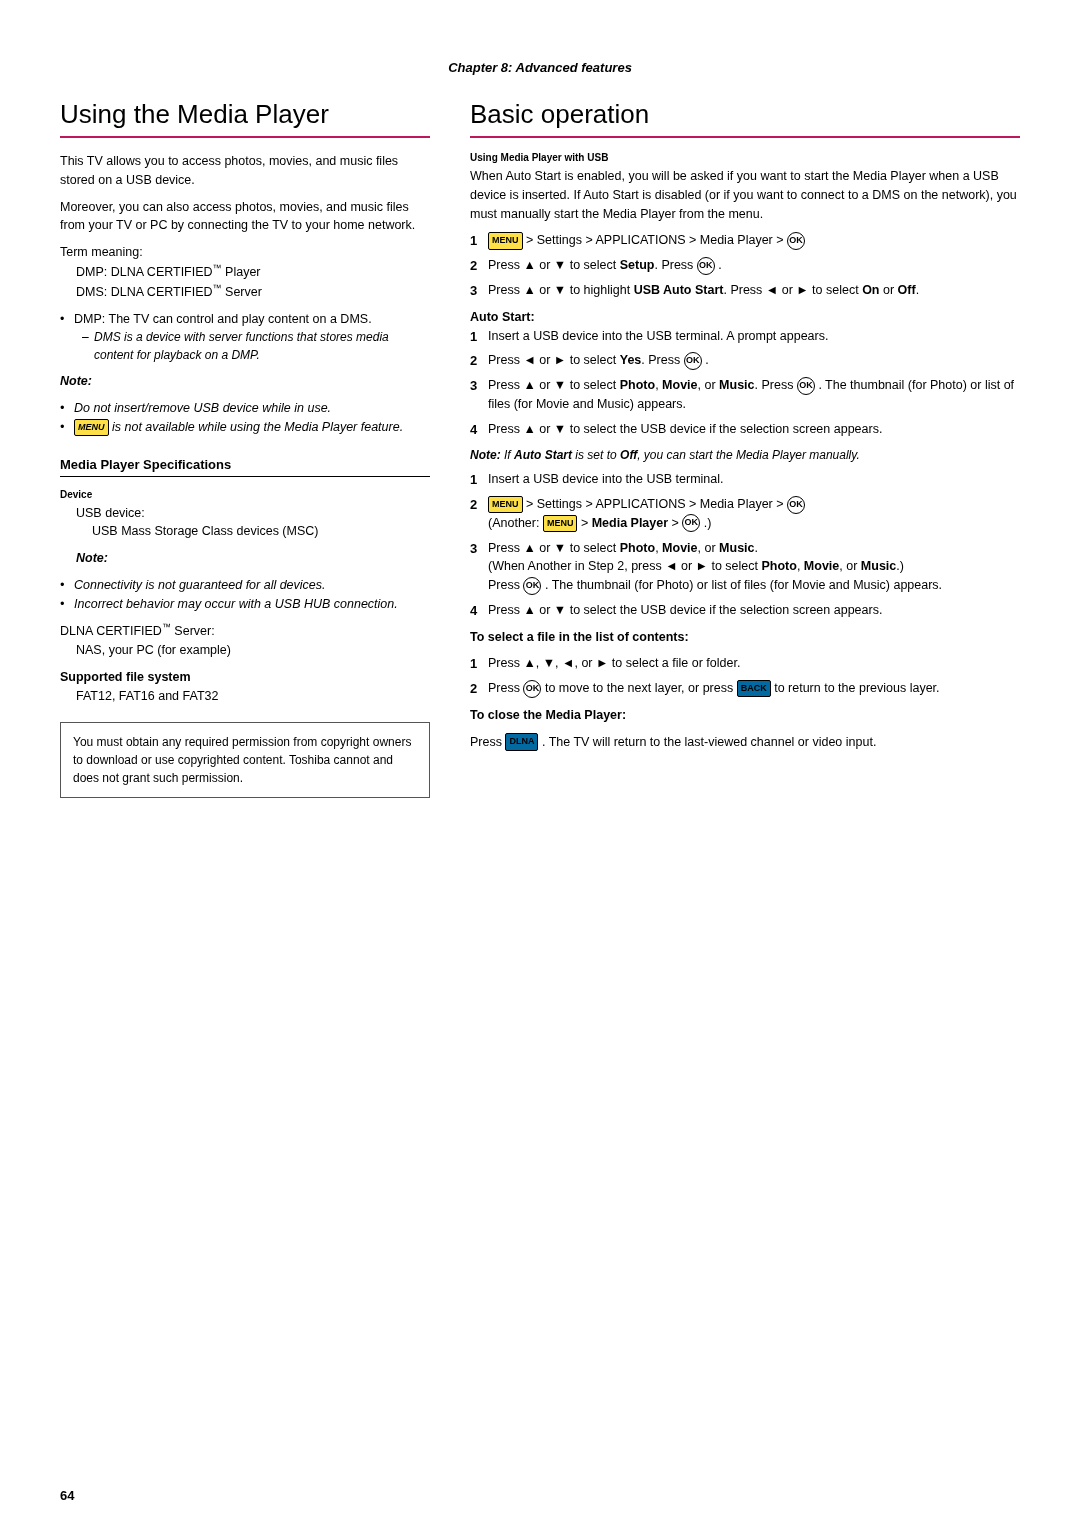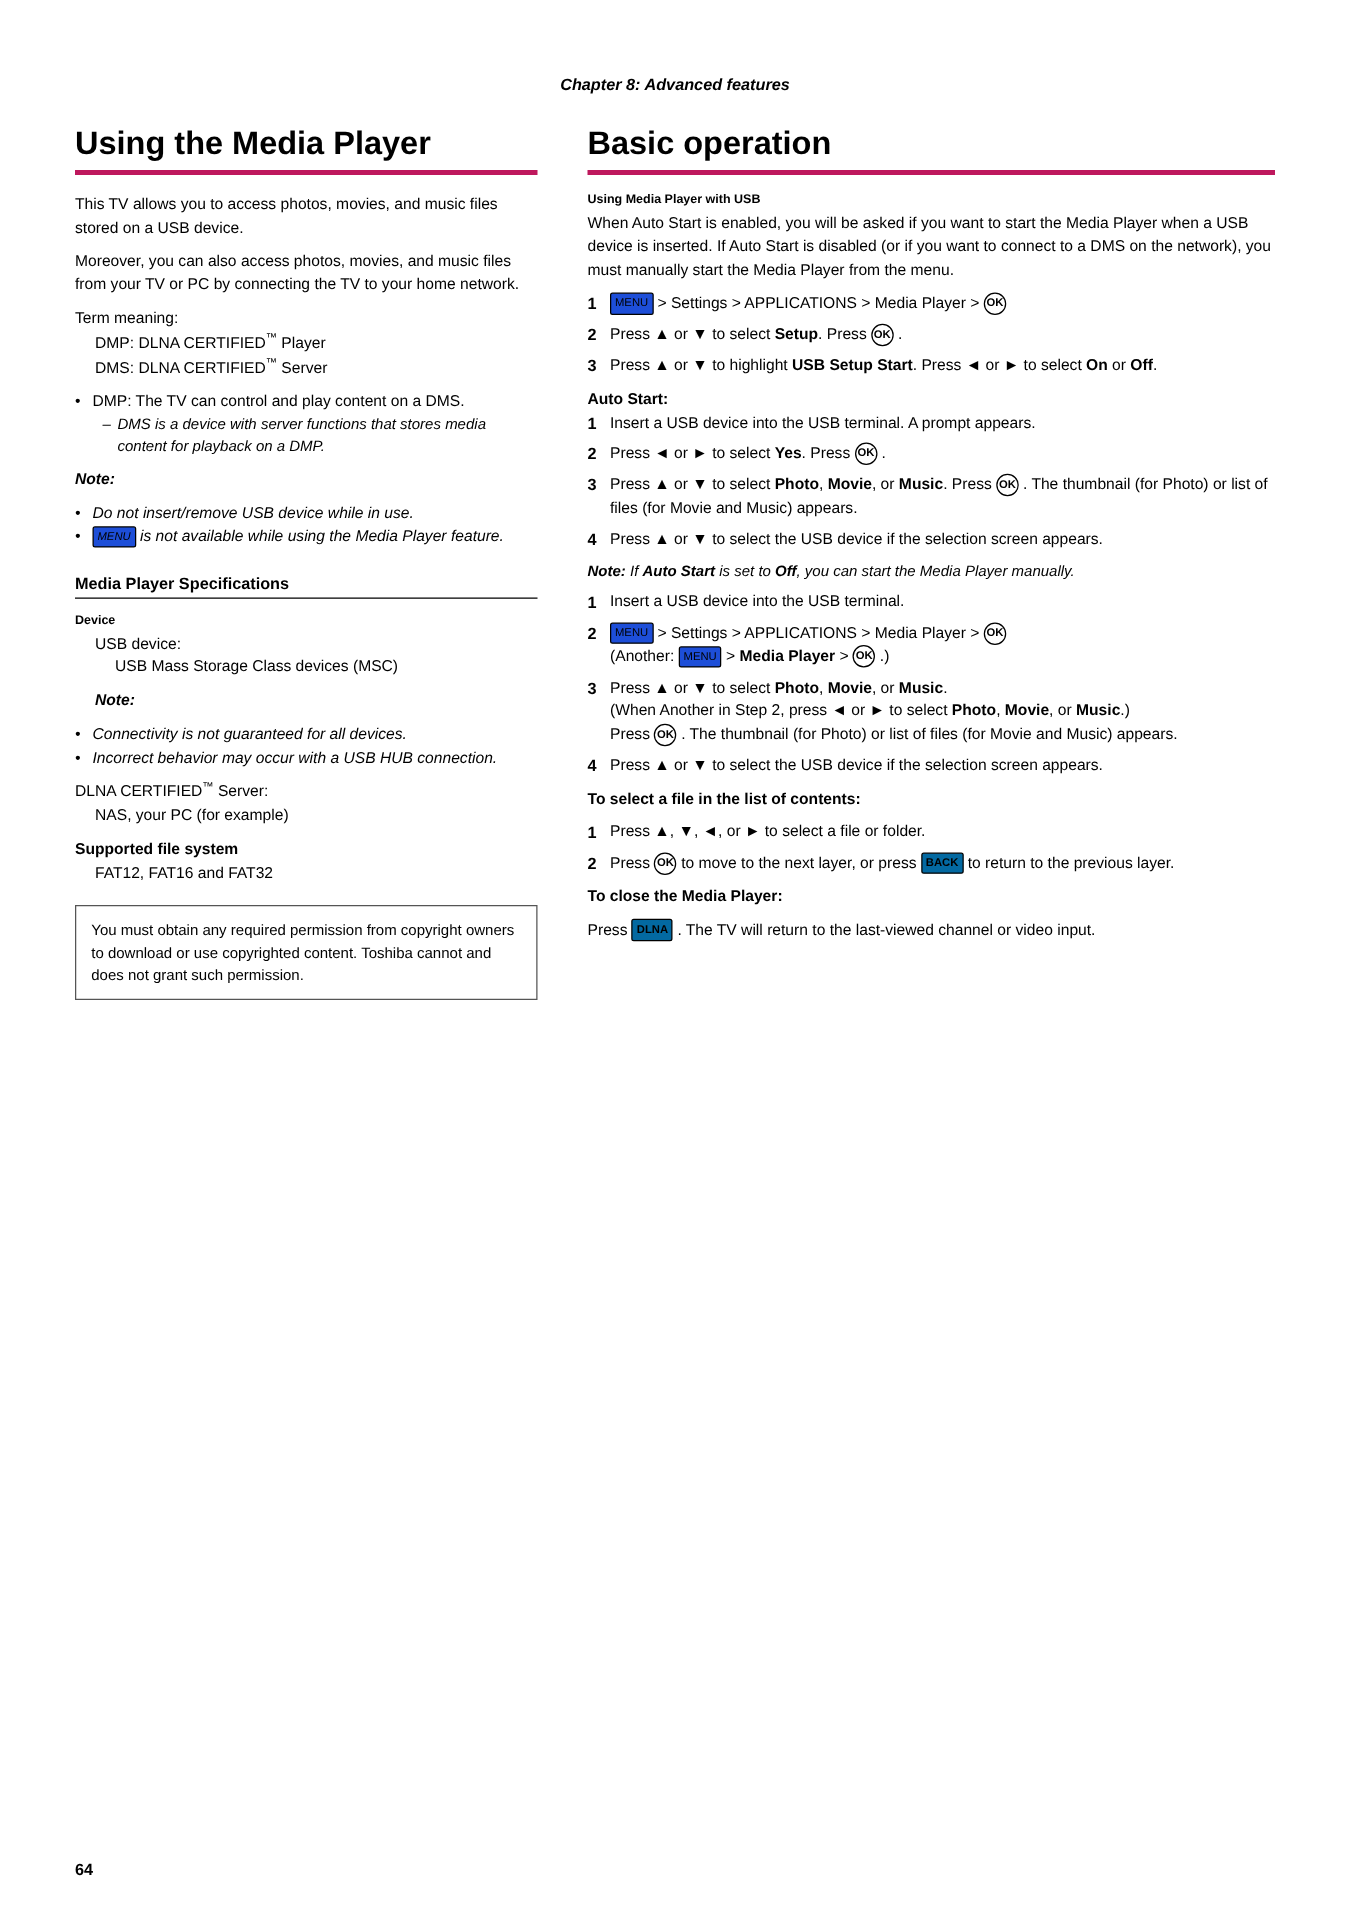--- a/index.html
+++ b/index.html
@@ -30,22 +30,22 @@
     }
     .col-left {
       flex: 0 0 370px;
       max-width: 370px;
     }
     .col-right {
       flex: 1;
     }
     h1.section-title {
       font-size: 26px;
-      font-weight: 700;
-      border-bottom: 4px solid #be185d;
+      font-weight: 400;
+      border-bottom: 2px solid #be185d;
       padding-bottom: 6px;
       margin-bottom: 14px;
       font-family: Arial, Helvetica, sans-serif;
     }
     h2.sub-section-title {
       font-size: 13px;
       font-weight: 900;
       border-bottom: 1.5px solid #000;
       padding-bottom: 4px;
       margin-bottom: 12px;
@@ -137,23 +137,23 @@
       left: 0;
       font-weight: bold;
       font-size: 13px;
     }
     .menu-icon {
       display: inline-block;
       font-size: 9px;
       border: 1px solid #000;
       border-radius: 2px;
       padding: 1px 3px;
-      font-weight: normal;
+      font-weight: bold;
       vertical-align: middle;
-      background: #1d4ed8;
+      background: #fde047;
     }
     .back-icon {
       display: inline-block;
       font-size: 9px;
       border: 1px solid #000;
       border-radius: 2px;
       padding: 1px 3px;
       font-weight: bold;
       vertical-align: middle;
       background: #0369a1;
@@ -279,21 +279,21 @@
           <span class="ok-circle">OK</span>
         </li>
         <li>
           <span class="num">2</span>
           <span>Press ▲ or ▼ to select <strong>Setup</strong>. Press </span>
           <span class="ok-circle">OK</span>
           <span>.</span>
         </li>
         <li>
           <span class="num">3</span>
-          <span>Press ▲ or ▼ to highlight <strong>USB Setup Start</strong>. Press ◄ or ► to select <strong>On</strong> or <strong>Off</strong>.</span>
+          <span>Press ▲ or ▼ to highlight <strong>USB Auto Start</strong>. Press ◄ or ► to select <strong>On</strong> or <strong>Off</strong>.</span>
         </li>
       </ol>
 
       <h4 class="small-bold">
         <span>Auto Start:</span>
       </h4>
 
       <ol class="numbered-list">
         <li>
           <span class="num">1</span>

